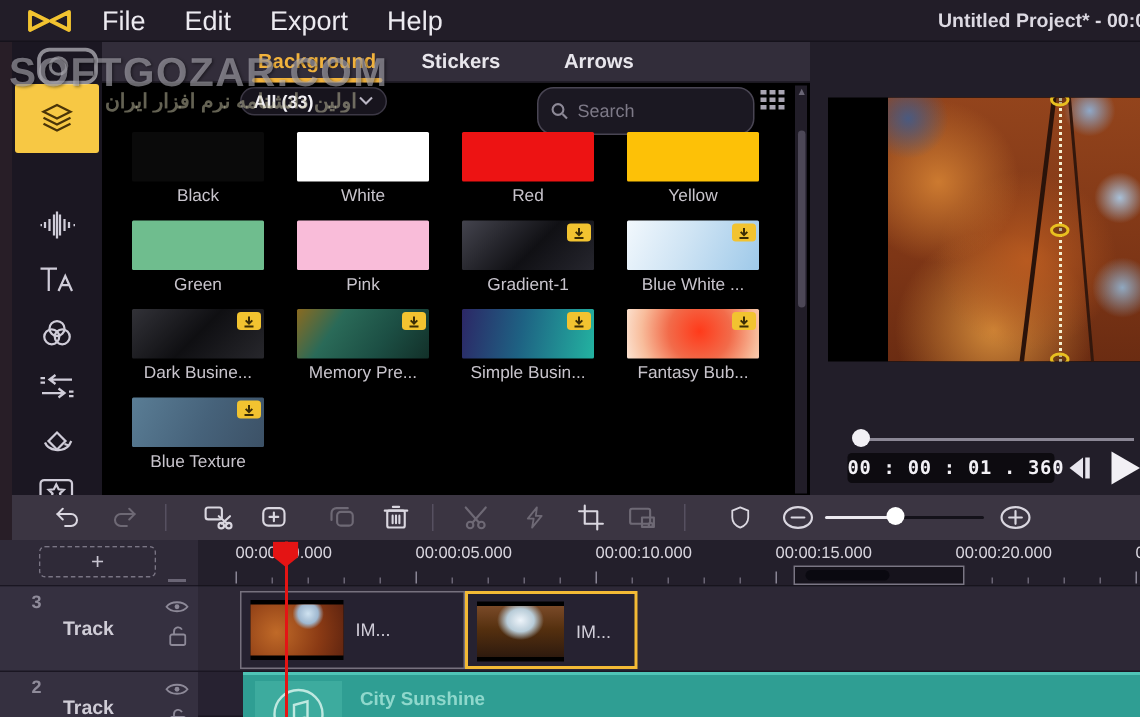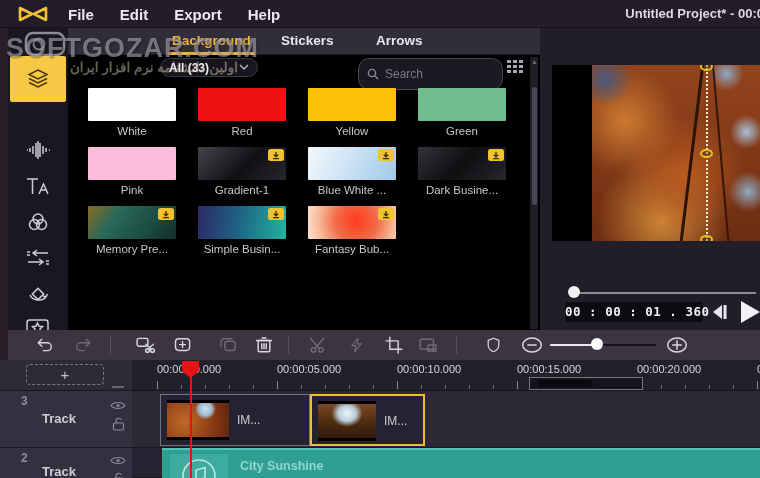--- a/index.html
+++ b/index.html
@@ -5,21 +5,21 @@
   * { margin:0; padding:0; box-sizing:border-box; }
   html,body { width:760px; height:478px; overflow:hidden; background:#14111a; }
   .app { position:relative; width:760px; height:478px; overflow:hidden;
          font-family:"Liberation Sans", sans-serif; background:#262130; }
 
   
   .topbar { position:absolute; left:0; top:0; width:760px; height:28px;
             background:#221d28; border-bottom:1px solid #15121b; overflow:hidden; }
   .logo { position:absolute; left:17px; top:4px; width:32px; height:20px; }
   .menubar { position:absolute; left:68px; top:0; height:28px; display:flex; align-items:center; gap:26px; }
-  .menu-item { color:#eceaf0; font-size:15px; font-weight:bold; cursor:default; }
+  .menu-item { color:#eceaf0; font-size:18px; font-weight:normal; cursor:default; }
   .win-title { position:absolute; right:-4px; top:6px; color:#dcd9e2; font-size:13px;
                font-weight:bold; white-space:nowrap; }
 
   
   .edge-strip { position:absolute; left:0; top:28px; width:8px; height:450px; background:#281e27; }
 
   
   .sidebar { position:absolute; left:8px; top:28px; width:60px; height:302px; background:#1b1722; }
   .side-item { position:absolute; left:2px; width:56px; height:40px;
                display:flex; align-items:center; justify-content:center; }
@@ -276,20 +276,26 @@
           <rect x="7" y="6" width="4" height="3"></rect>
           <rect x="13" y="6" width="4" height="3"></rect>
         <rect x="1" y="11" width="4" height="3"></rect>
           <rect x="7" y="11" width="4" height="3"></rect>
           <rect x="13" y="11" width="4" height="3"></rect>
       </svg>
     </span>
 
     <div class="lib-grid">
 
+    <div class="lib-item">
+          <div class="thumb" style="background: rgb(10, 10, 10);">
+            
+          </div>
+          <div class="lib-label">Black</div>
+        </div>
         <div class="lib-item">
           <div class="thumb" style="background: rgb(255, 255, 255);">
             
           </div>
           <div class="lib-label">White</div>
         </div>
         <div class="lib-item">
           <div class="thumb" style="background: rgb(237, 19, 19);">
             
           </div>
@@ -365,20 +371,30 @@
         </div>
         <div class="lib-item">
           <div class="thumb" style="background: radial-gradient(circle at 55% 45%, rgb(255, 58, 26) 0%, rgb(242, 107, 74) 40%, rgb(248, 189, 156) 75%, rgb(252, 227, 210) 100%);">
             <span class="dl-badge">
               <svg width="10" height="9" viewBox="0 0 10 9">
                 <path d="M5 1 v4 M2.8 3.6 L5 5.8 L7.2 3.6 M2 7.6 h6" fill="none" stroke="#3a2c05" stroke-width="1.3"></path>
               </svg>
             </span>
           </div>
           <div class="lib-label">Fantasy Bub...</div>
+        </div>
+        <div class="lib-item">
+          <div class="thumb" style="background: linear-gradient(115deg, rgb(90, 125, 149) 0%, rgb(70, 98, 122) 55%, rgb(60, 81, 102) 100%);">
+            <span class="dl-badge">
+              <svg width="10" height="9" viewBox="0 0 10 9">
+                <path d="M5 1 v4 M2.8 3.6 L5 5.8 L7.2 3.6 M2 7.6 h6" fill="none" stroke="#3a2c05" stroke-width="1.3"></path>
+              </svg>
+            </span>
+          </div>
+          <div class="lib-label">Blue Texture</div>
         </div>
       </div>
 
     <div class="panel-scrollbar">
       <span class="arrow-up">▲</span>
       <span class="thumb-v"></span>
     </div>
   </section>
 
   <section class="preview">

